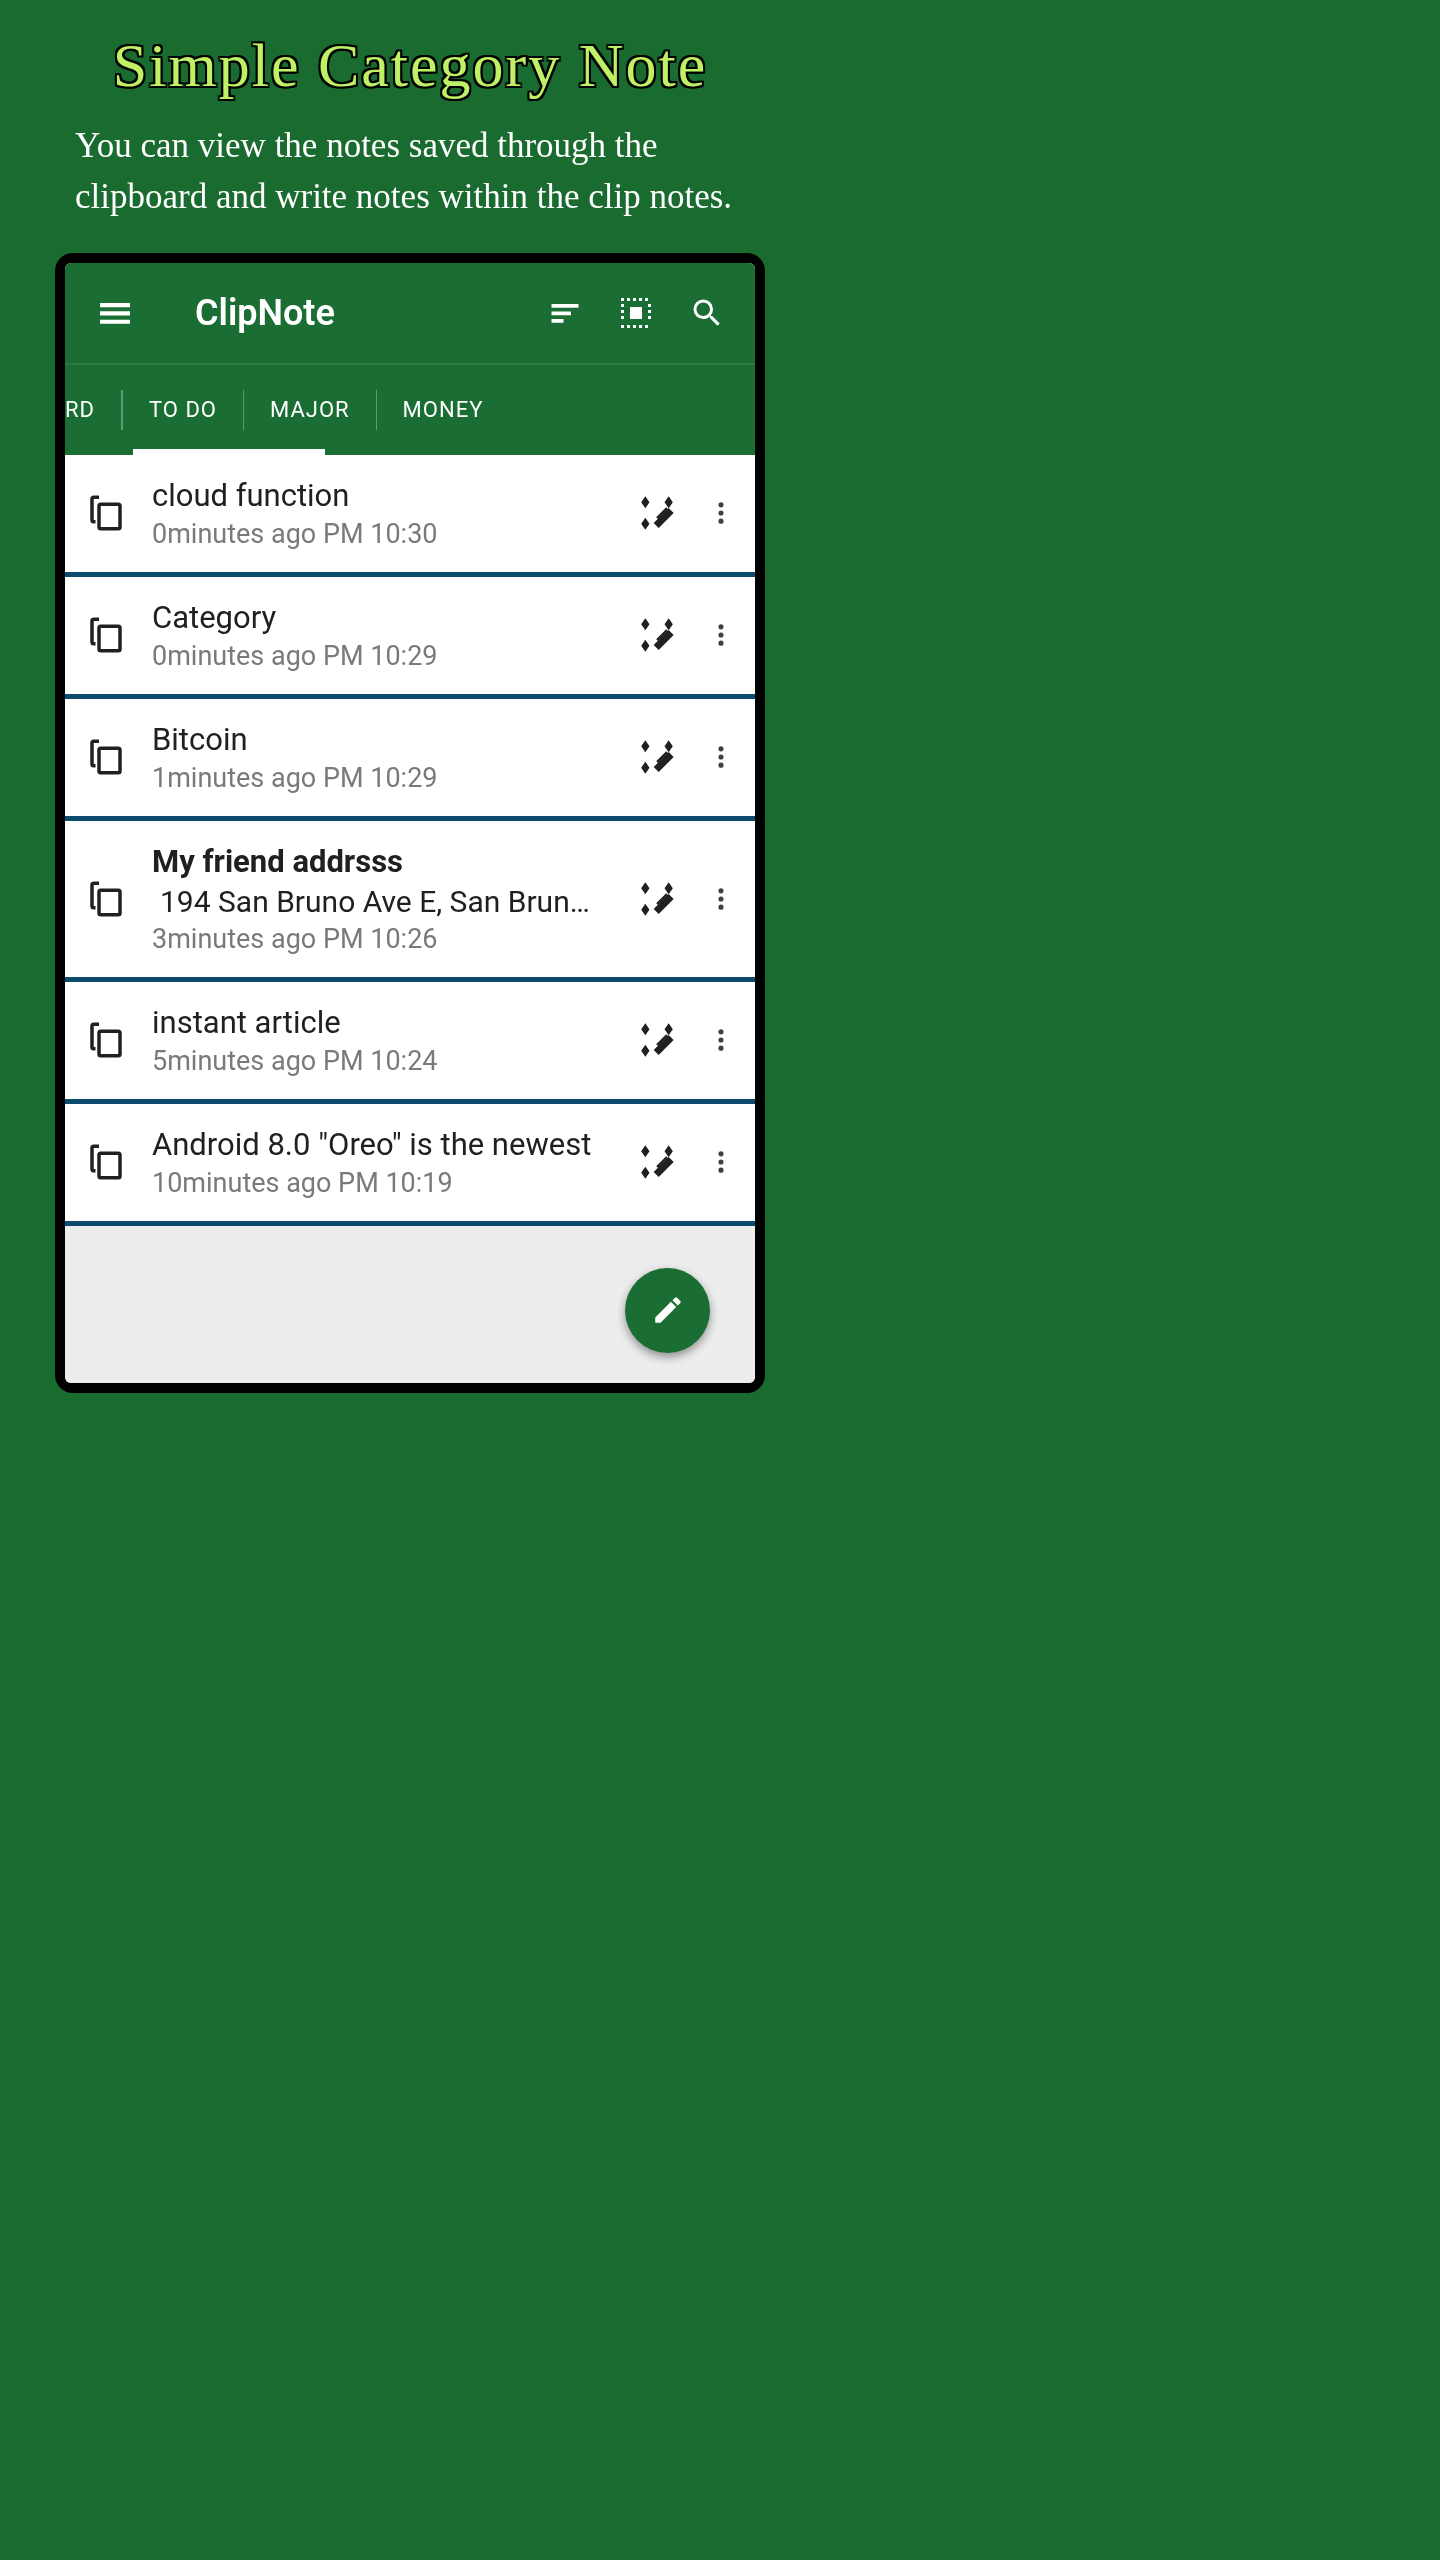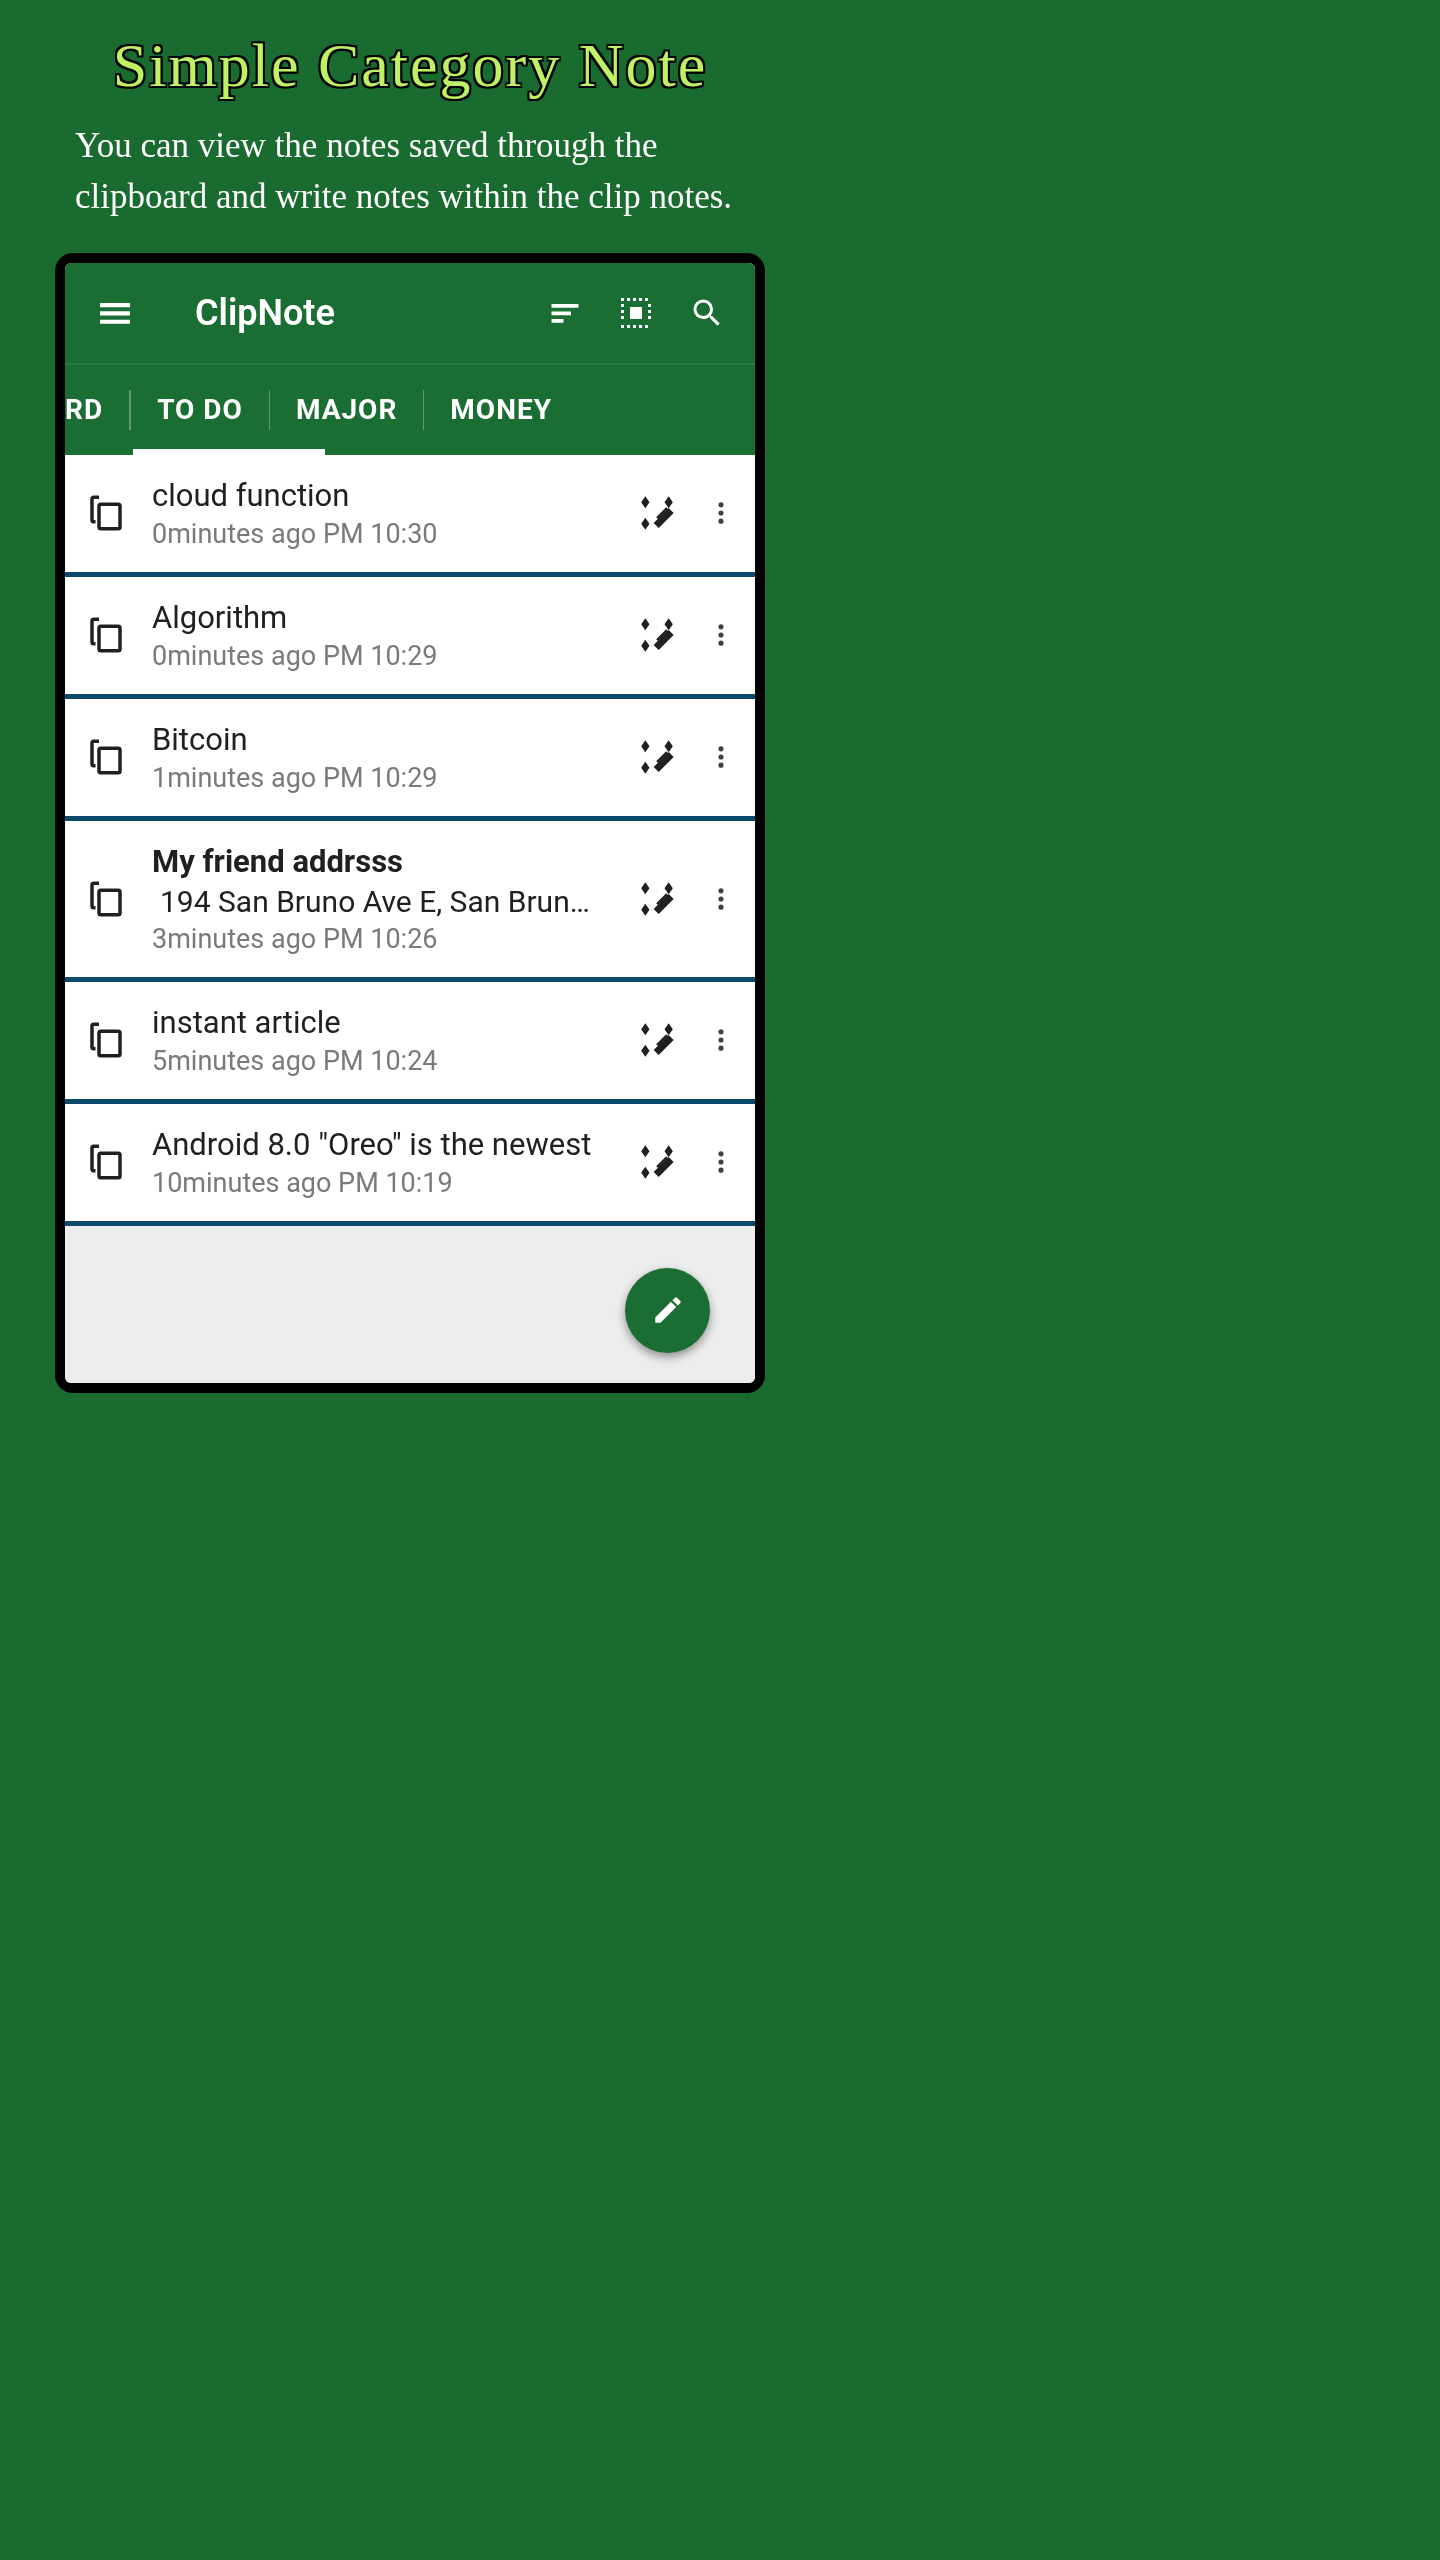--- a/index.html
+++ b/index.html
@@ -76,22 +76,22 @@
   .tab-bar {
     background: #1b6e33;
     display: flex;
     height: 92px;
     align-items: center;
     border-top: 2px solid #2a7d42;
     position: relative;
   }
   .tab {
     color: #fff;
-    font-size: 28px;
-    font-weight: 700;
+    font-size: 22px;
+    font-weight: 400;
     padding: 4px 26px;
     height: 100%;
     display: flex;
     align-items: center;
     position: relative;
     white-space: nowrap;
     letter-spacing: 1px;
   }
   .tab-partial {
     padding-left: 0;
@@ -265,21 +265,21 @@
           </div>
         </div>
         <div class="note-item">
           <div class="copy-icon">
             <svg width="42" height="42" viewBox="0 0 24 24">
               <path fill="none" stroke="#202020" stroke-width="2" d="M8 3H5a1 1 0 00-1 1v12a1 1 0 001 1h1"></path>
               <rect x="8" y="7" width="12" height="14" rx="1" fill="none" stroke="#202020" stroke-width="2"></rect>
             </svg>
           </div>
           <div class="note-content">
-            <div class="note-title">Algorithm</div>
+            <div class="note-title">Category</div>
             <div class="note-time">0minutes ago PM 10:29</div>
           </div>
           <div class="wand-icon">
             <svg width="40" height="40" viewBox="0 0 24 24">
               <path fill="#202020" d="M7.5 5.6L5 2 2.5 5.6 5 9.2 7.5 5.6zM19 2l-2.5 3.6L19 9.2l2.5-3.6L19 2zM5 14.8L2.5 18.4 5 22l2.5-3.6L5 14.8zM22 12l-3-3-9 9 3 3 9-9zm-9.5 3.5l-1-1 6-6 1 1-6 6z"></path>
             </svg>
           </div>
           <div class="more-icon">
             <svg width="28" height="28" viewBox="0 0 24 24">
               <circle cx="12" cy="5" r="2.2" fill="#404040"></circle>

